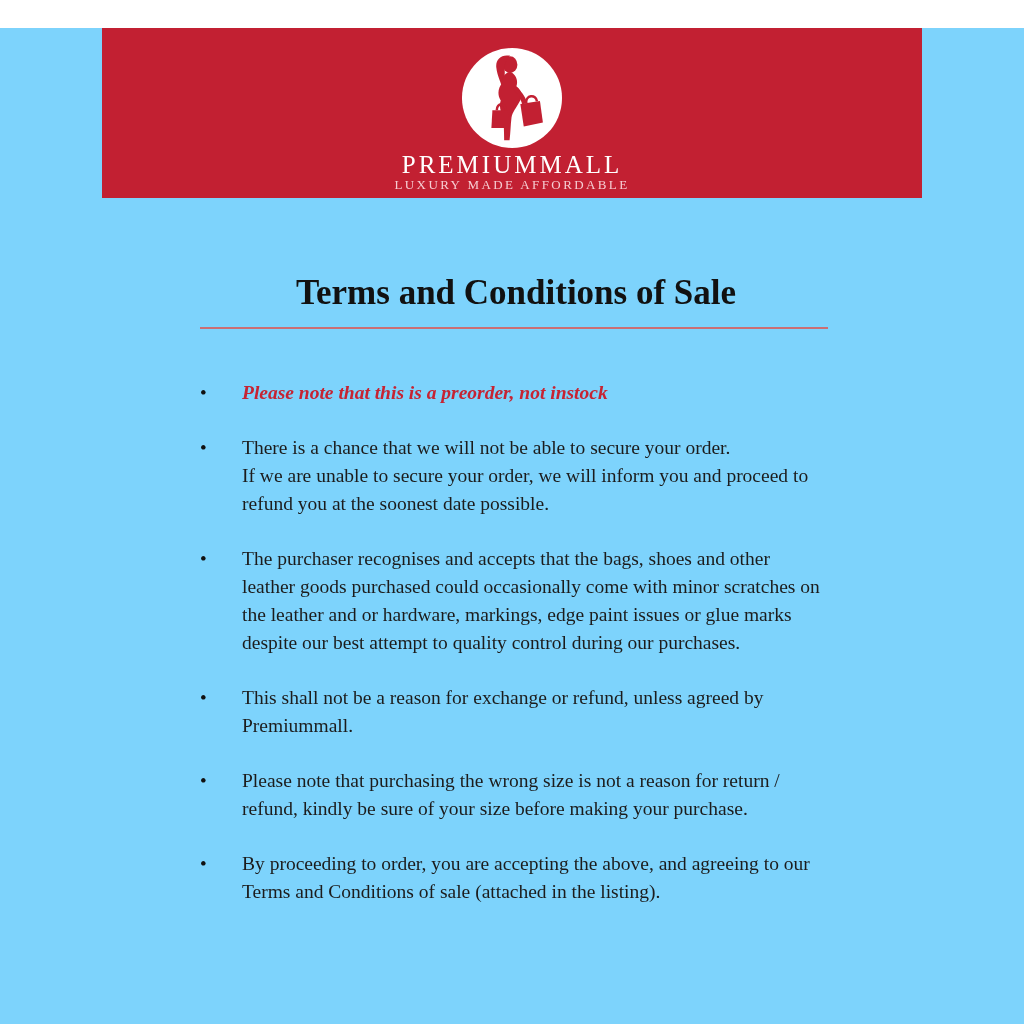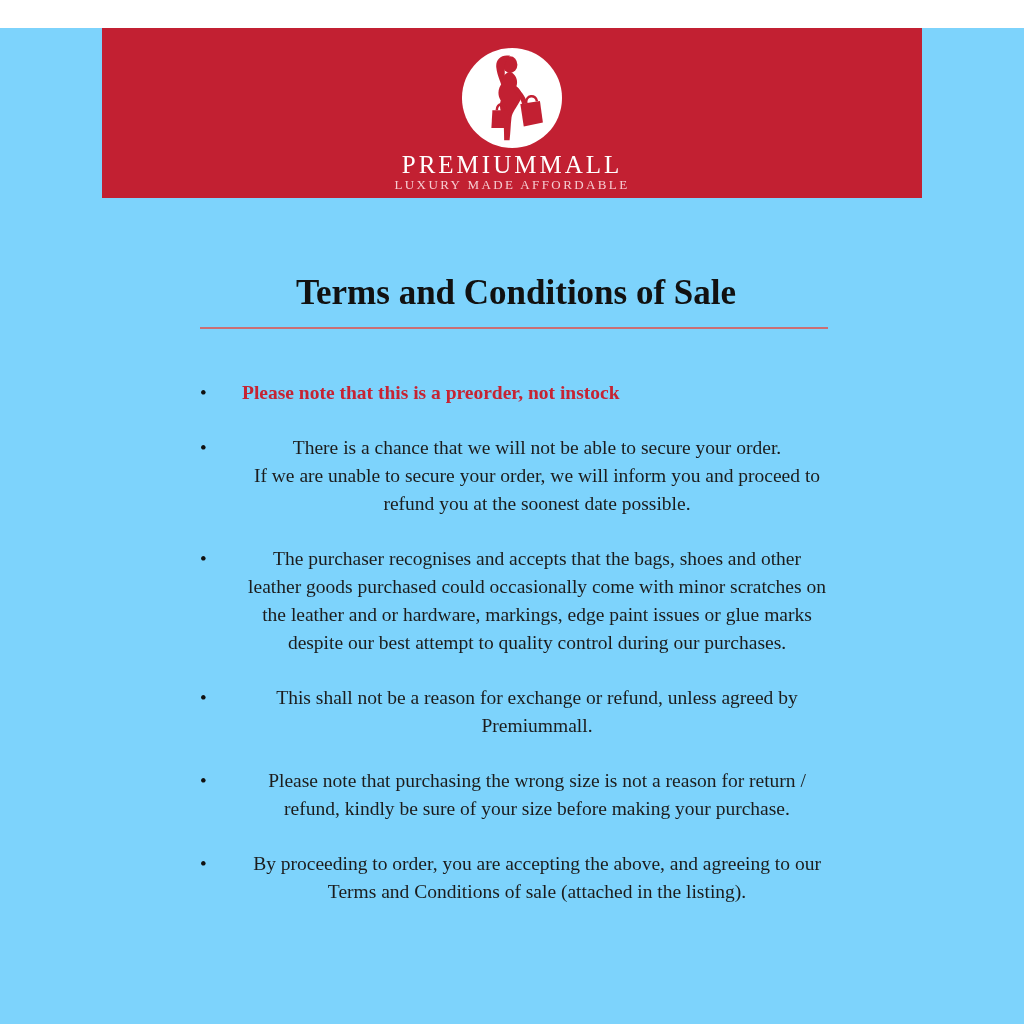--- a/index.html
+++ b/index.html
@@ -72,27 +72,27 @@
     flex: 0 0 42px;
     font-size: 19px;
     color: #111111;
   }
   .term-text { flex: 1 1 auto; }
   .term-lead {
     display: block;
     color: #c62332;
     font-weight: bold;
     white-space: pre-line;
+    font-style: italic;
   }
   .term-lead:empty { display: none; }
   .term-body {
     display: block;
     color: #1c1c1c;
     white-space: pre-line;
-    text-align: center;
   }
   .term-body:empty { display: none; }
 </style>
 </head>
 <body>
 
 <div class="page">
 
   <div class="header">
     <svg class="logo-circle" viewBox="0 0 104 104" aria-hidden="true">

